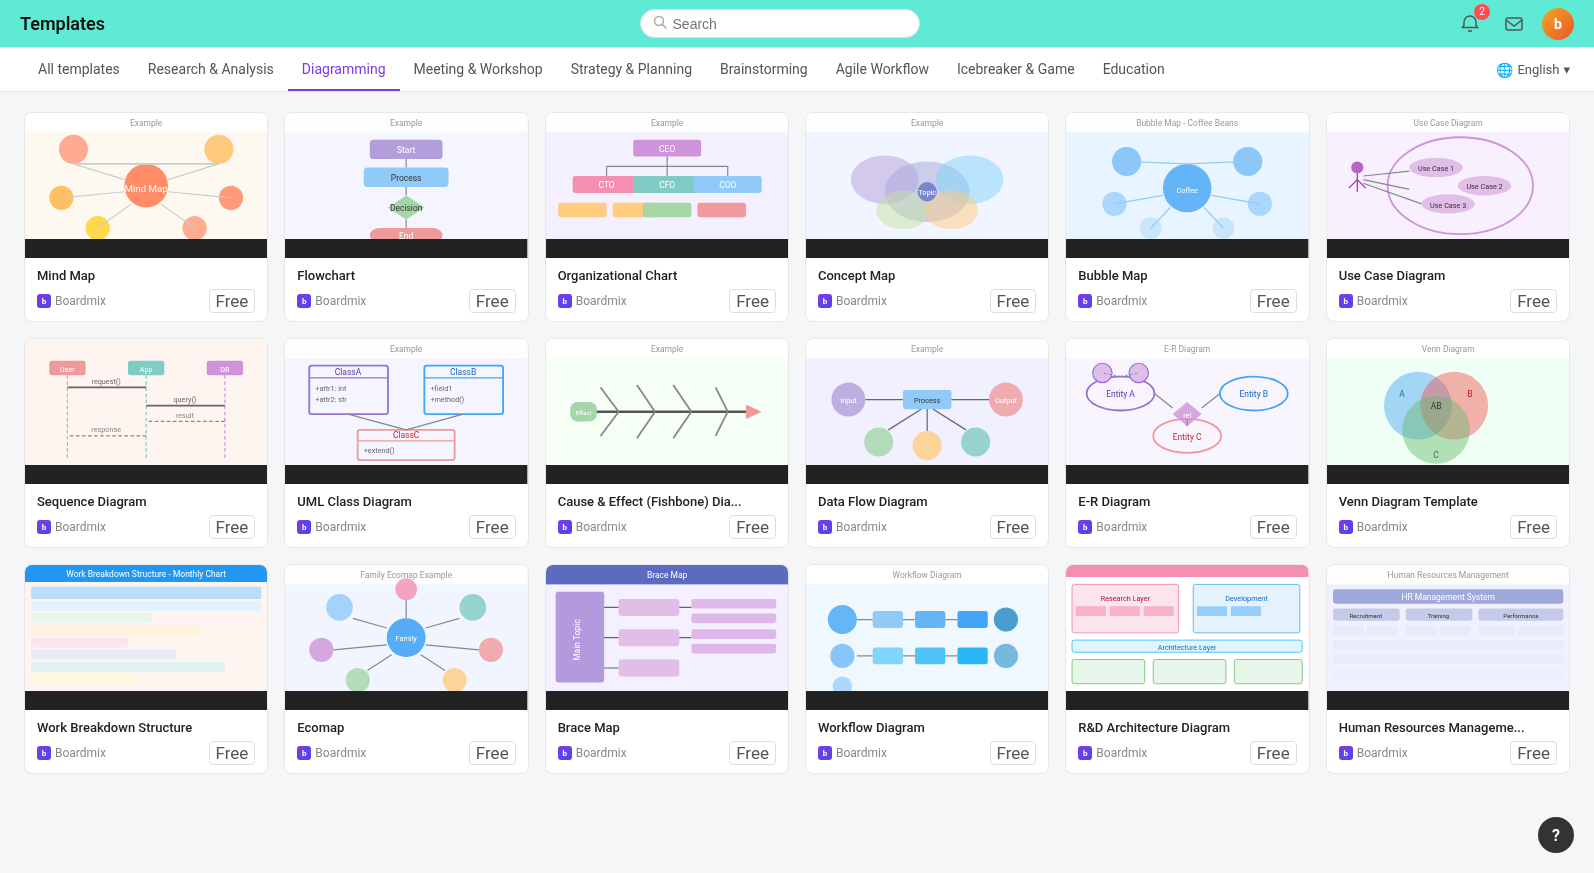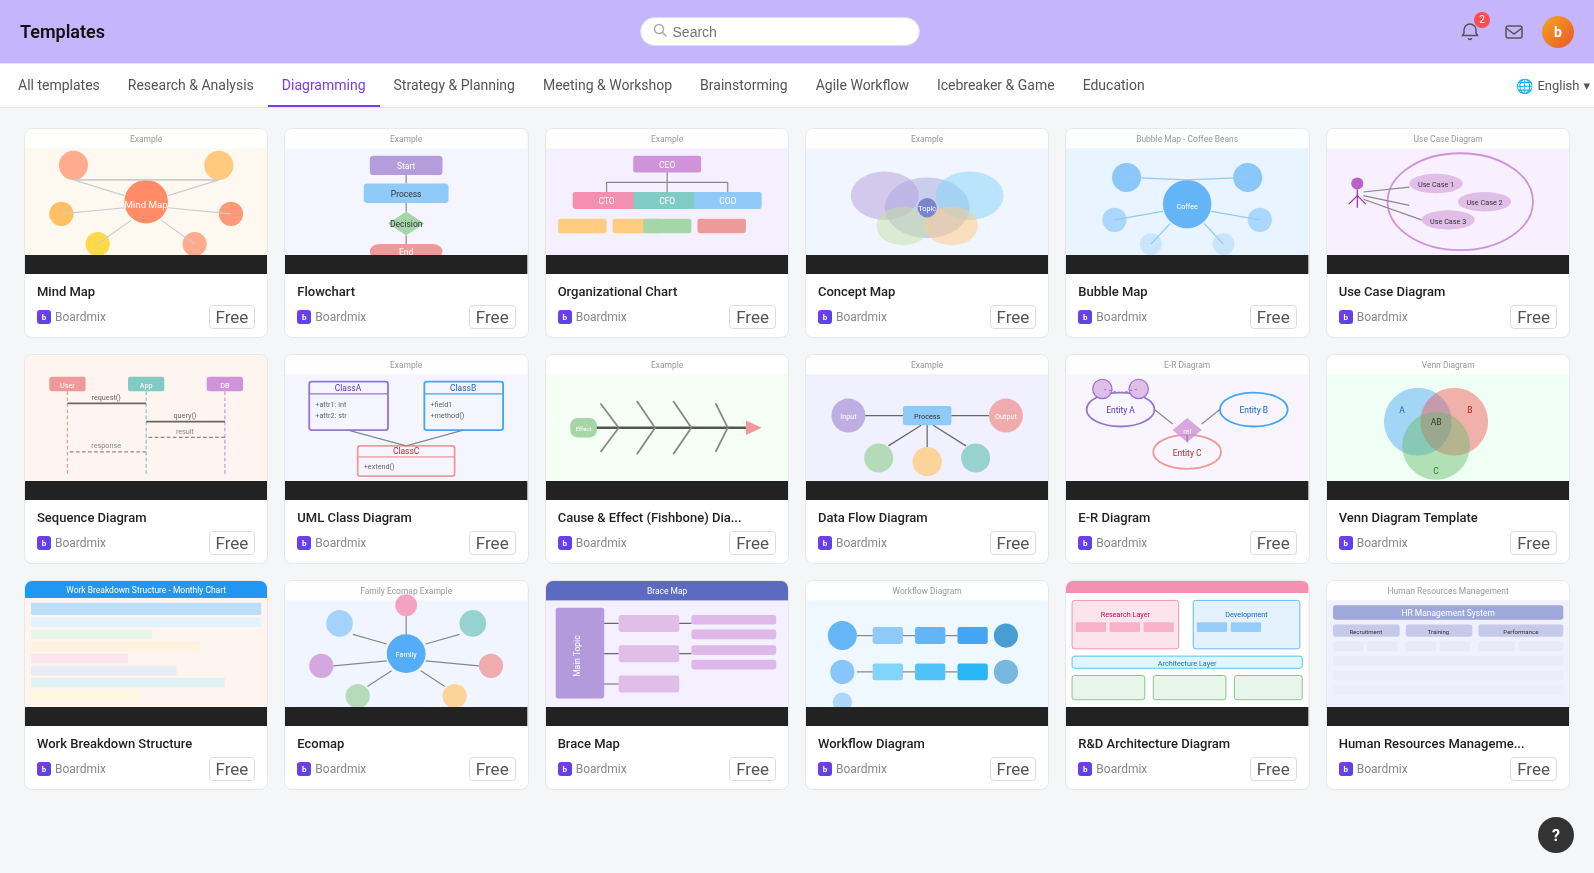--- a/index.html
+++ b/index.html
@@ -4,23 +4,23 @@
   <style>
     * { box-sizing: border-box; margin: 0; padding: 0; }
     body { font-family: -apple-system, BlinkMacSystemFont, 'Segoe UI', Roboto, sans-serif; background: #f5f6f7; color: #333; }
 
     
     .top-bar {
       display: flex;
       align-items: center;
       justify-content: space-between;
       padding: 8px 20px;
-      background: #c4b5fd;
+      background: #5eead4;
       border-bottom: 1px solid #e8e8e8;
-      height: 64px;
+      height: 48px;
     }
     .top-bar-left { font-size: 18px; font-weight: 600; color: #111; }
     .search-box {
       display: flex;
       align-items: center;
       border: 1px solid #ddd;
       border-radius: 20px;
       padding: 4px 12px;
       width: 280px;
       background: #fff;
@@ -54,21 +54,21 @@
       color: #fff; font-weight: 700; font-size: 14px;
       cursor: pointer;
     }
 
     
     .nav-bar {
       display: flex;
       align-items: center;
       justify-content: space-between;
       background: #fff;
-      padding: 0 4px;
+      padding: 0 24px;
       border-bottom: 1px solid #e8e8e8;
       height: 44px;
     }
     .nav-tabs { display: flex; gap: 0; height: 100%; }
     .nav-tab {
       display: flex;
       align-items: center;
       padding: 0 14px;
       font-size: 14px;
       color: #555;
@@ -203,22 +203,22 @@
     </div>
     <div class="avatar">b</div>
   </div>
 </div>
 
 <div class="nav-bar">
   <div class="nav-tabs">
     <div class="nav-tab">All templates</div>
     <div class="nav-tab">Research &amp; Analysis</div>
     <div class="nav-tab active">Diagramming</div>
+    <div class="nav-tab">Meeting &amp; Workshop</div>
     <div class="nav-tab">Strategy &amp; Planning</div>
-    <div class="nav-tab">Meeting &amp; Workshop</div>
     <div class="nav-tab">Brainstorming</div>
     <div class="nav-tab">Agile Workflow</div>
     <div class="nav-tab">Icebreaker &amp; Game</div>
     <div class="nav-tab">Education</div>
   </div>
   <div class="lang-selector">
     <span class="globe-icon">🌐</span>
     <span>English</span>
     <span>▾</span>
   </div>

